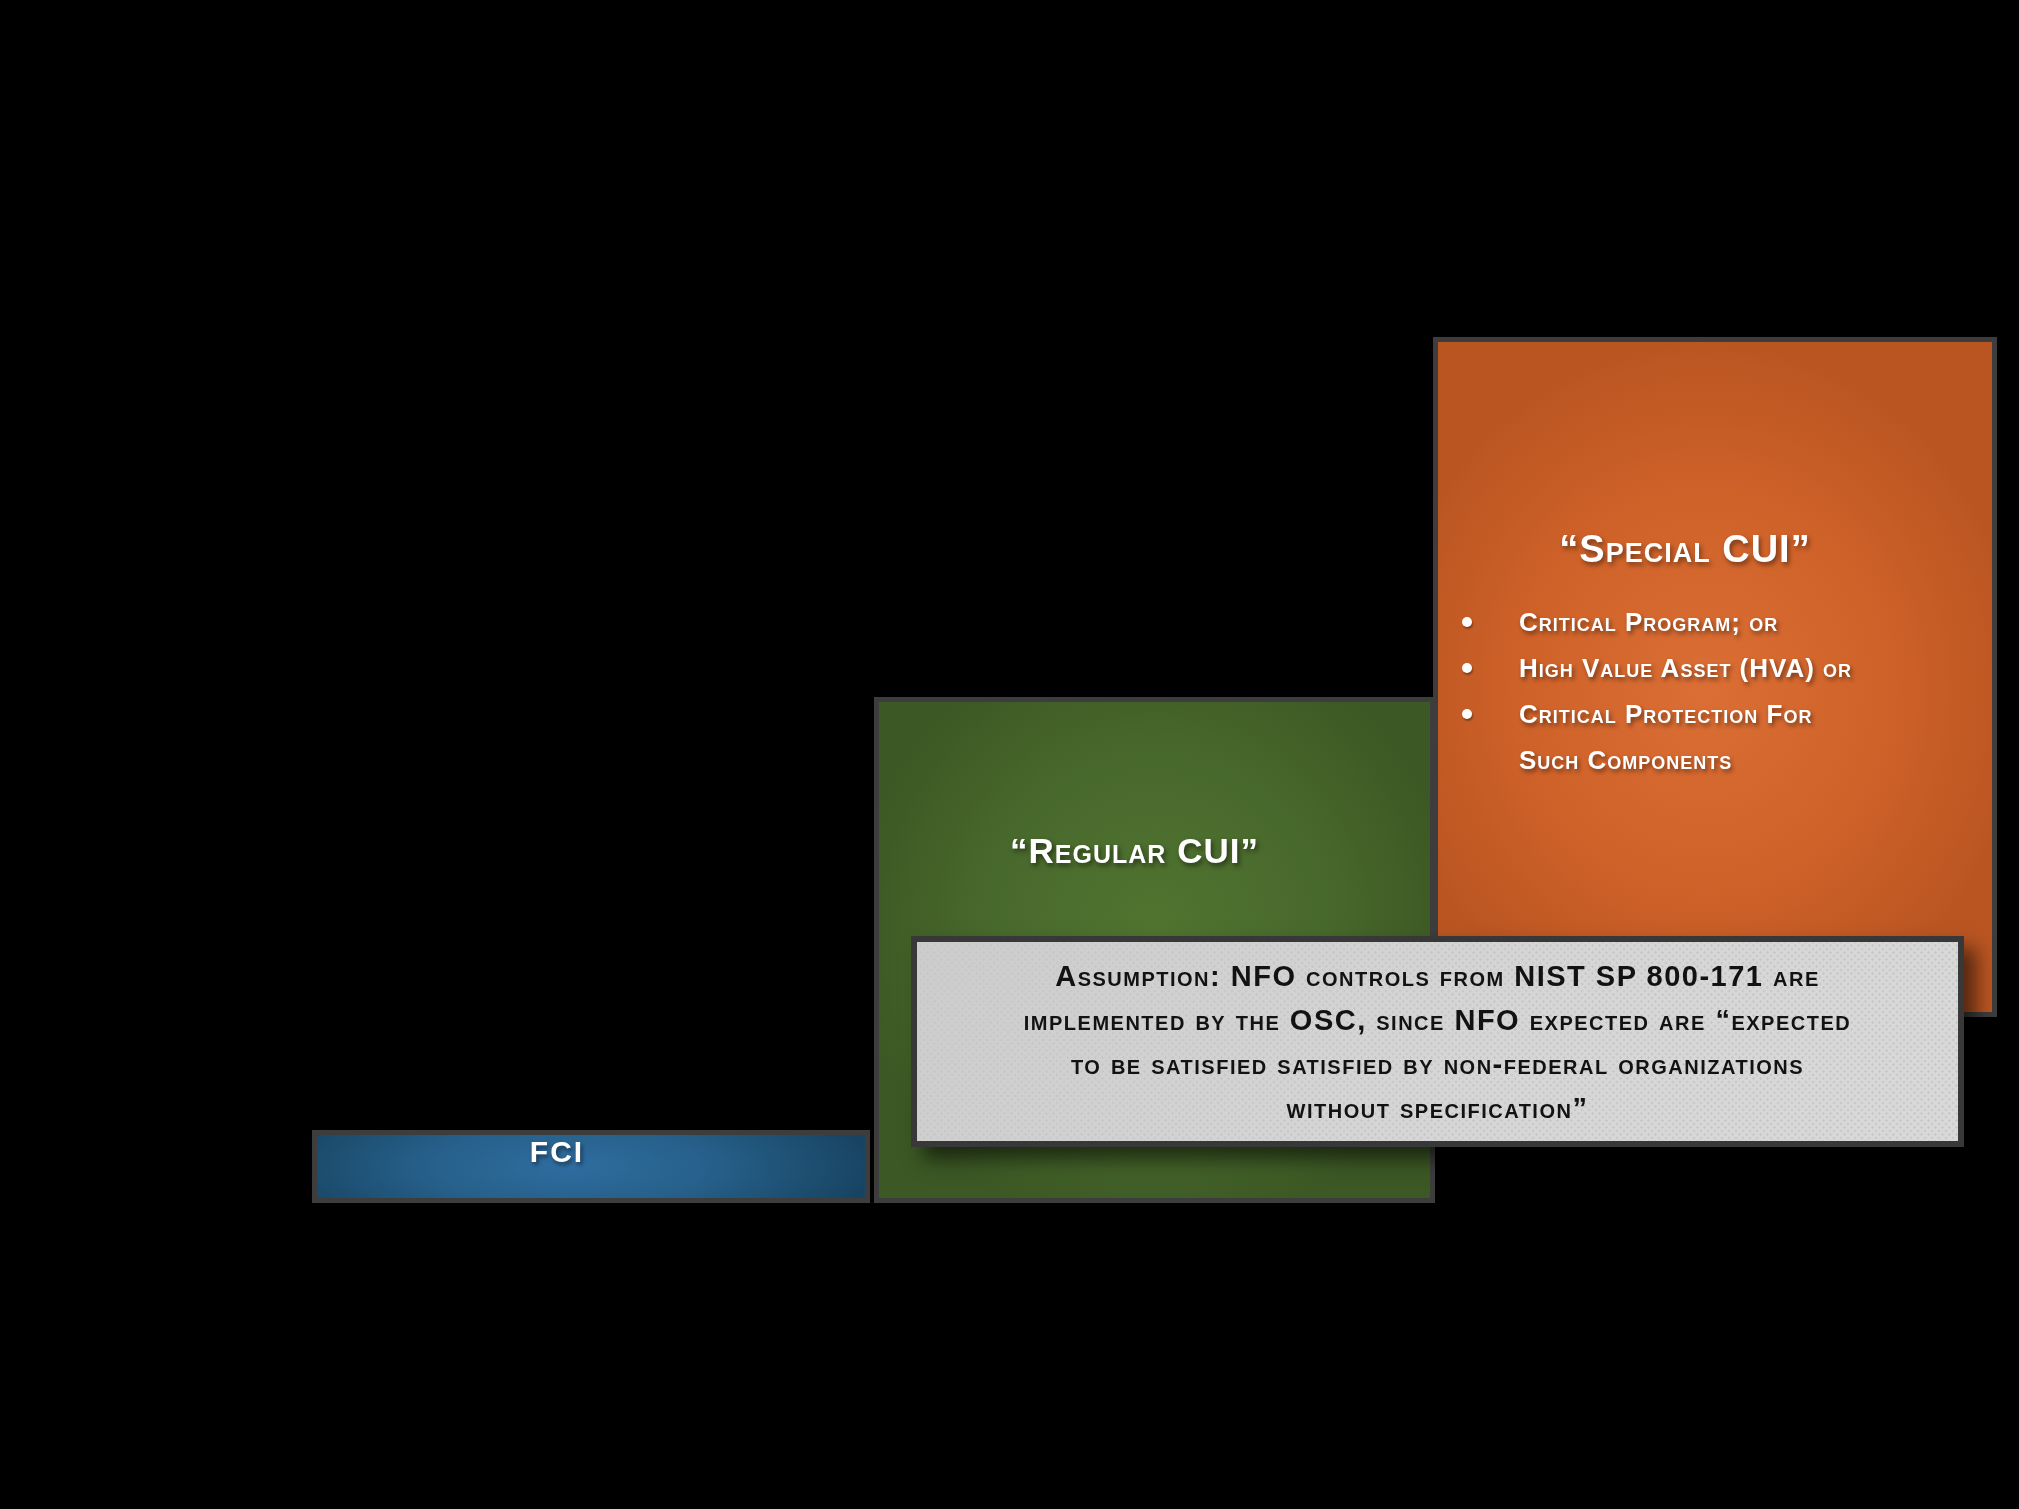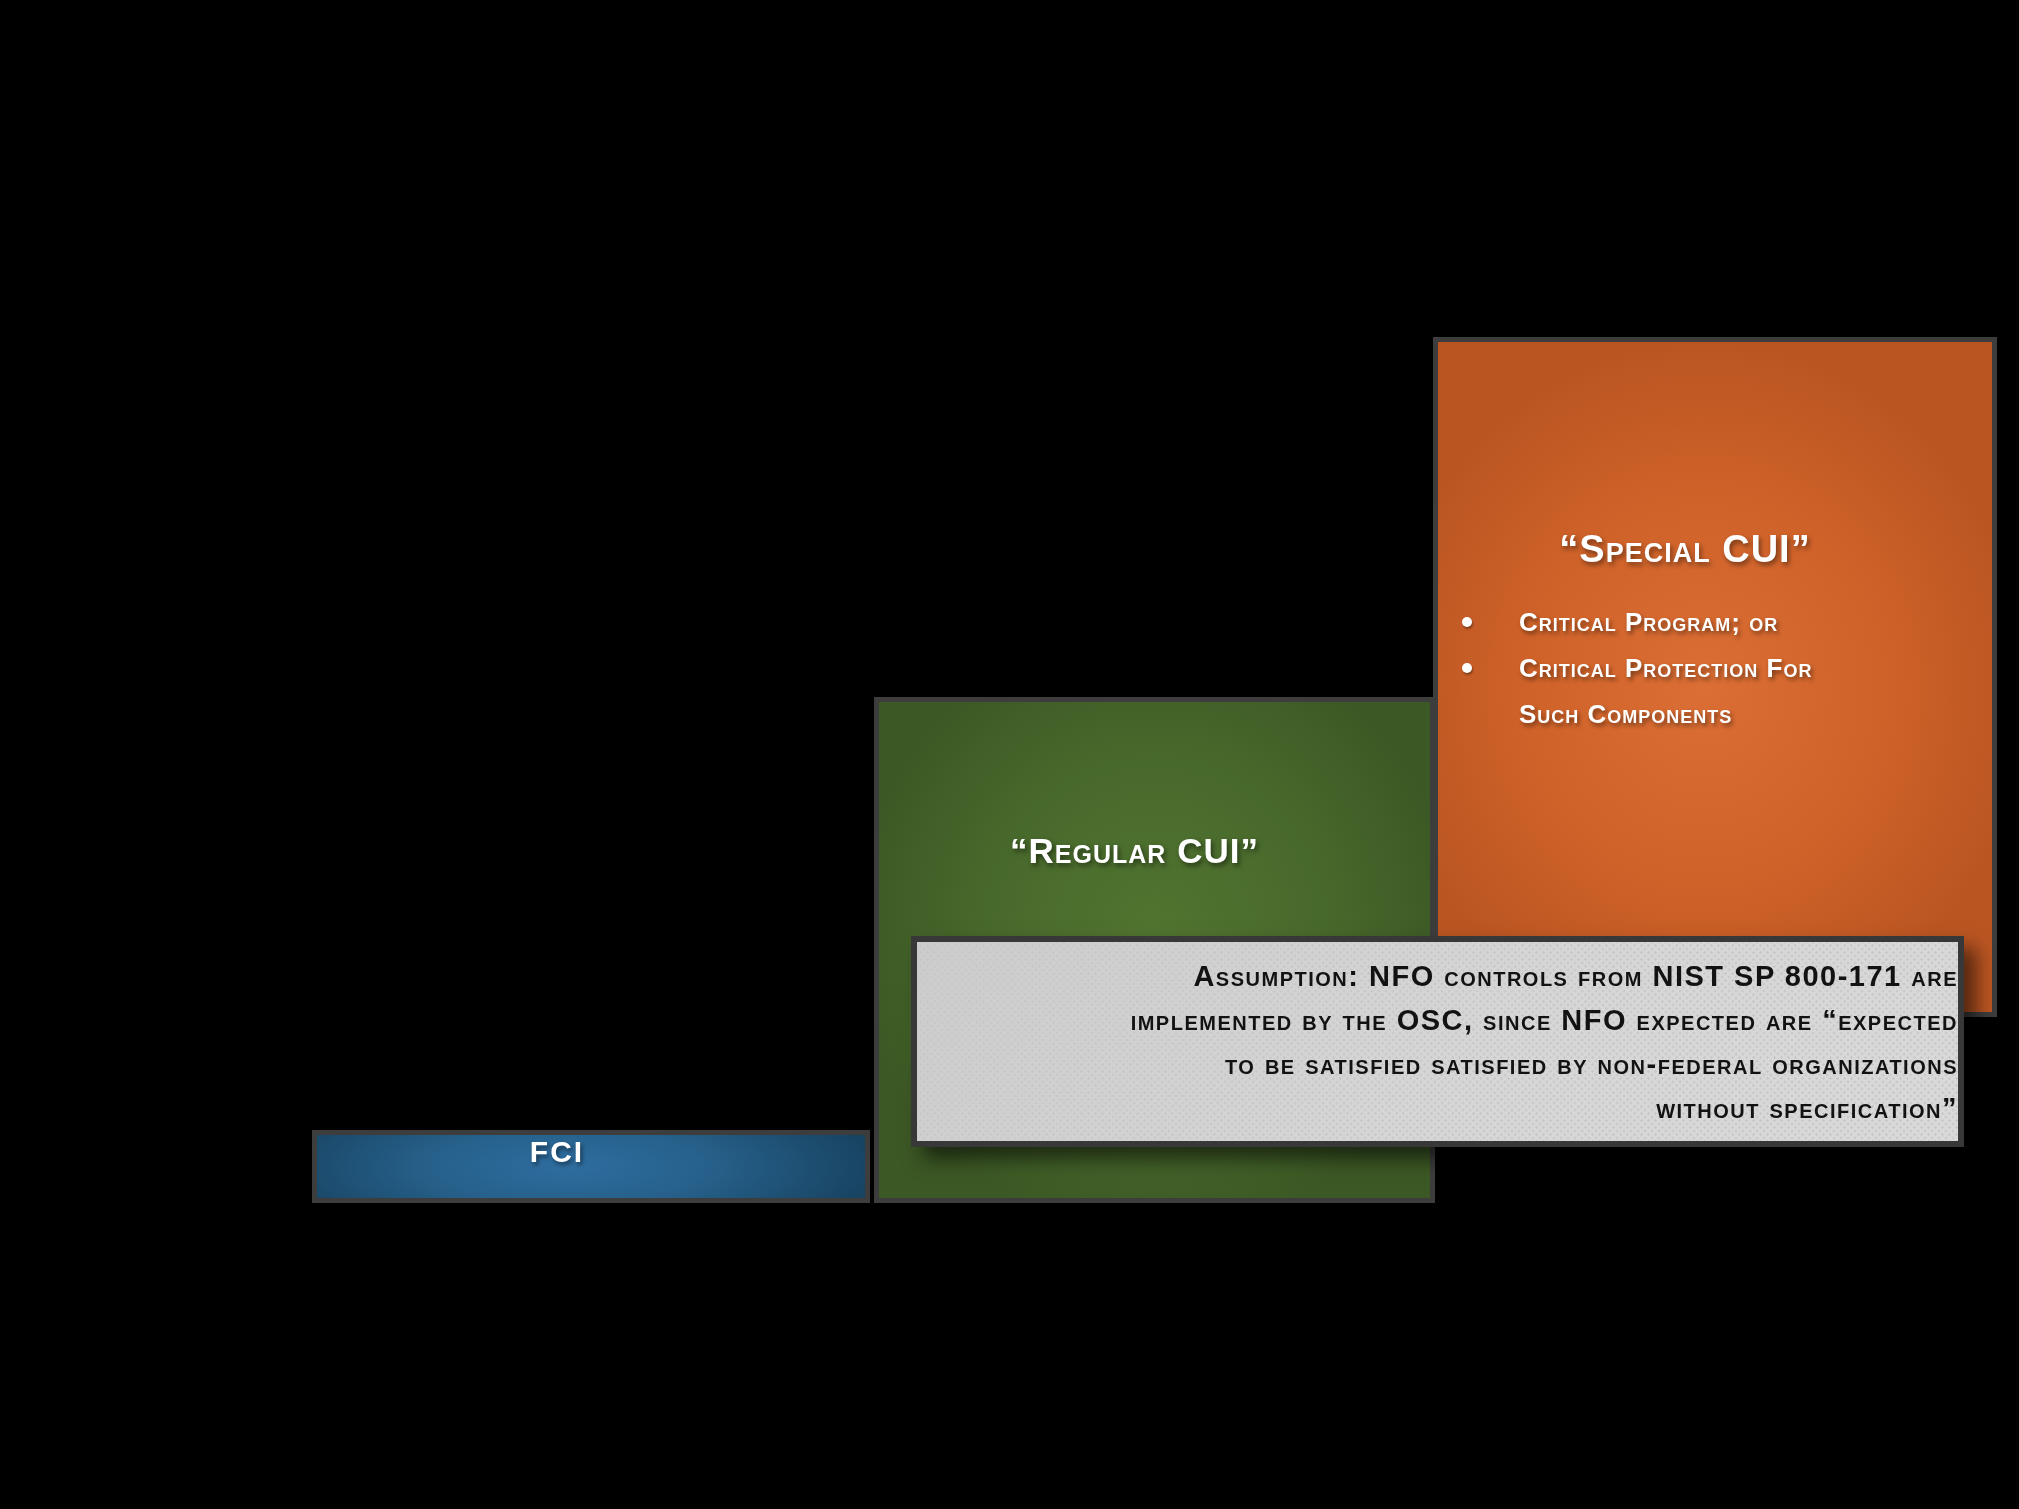--- a/index.html
+++ b/index.html
@@ -125,21 +125,21 @@
     background-image:
       radial-gradient(#c7c7c7 1px, transparent 1.4px),
       radial-gradient(#c7c7c7 1px, transparent 1.4px),
       linear-gradient(135deg, #cccccc 0%, #d6d6d6 55%, #d9d9d9 100%);
     background-size: 7px 7px, 7px 7px, 100% 100%;
     background-position: 0 0, 3.5px 3.5px, 0 0;
     box-shadow: 12px 12px 18px rgba(0,0,0,0.55);
     z-index: 10;
     display: flex;
     flex-direction: column;
-    align-items: flex-end;
+    align-items: center;
     justify-content: center;
     text-align: center;
   }
   .assumption-line {
     color: #121212;
     font-size: 29px;
     line-height: 44px;
     font-variant: small-caps;
     letter-spacing: 1.5px;
     white-space: nowrap;
@@ -163,20 +163,26 @@
 
     <div id="special-cui-bullets">
 
       <div class="bullet-item">
         <span class="bullet-dot"></span>
         <div class="bullet-text">
           <div>Critical Program; or</div>
         </div>
       </div>
 
+      <div class="bullet-item">
+        <span class="bullet-dot"></span>
+        <div class="bullet-text">
+          <div>High Value Asset (HVA) or</div>
+        </div>
+      </div>
 
       <div class="bullet-item">
         <span class="bullet-dot"></span>
         <div class="bullet-text">
           <div>Critical Protection For</div>
           <div>Such Components</div>
         </div>
       </div>
 
     </div>

